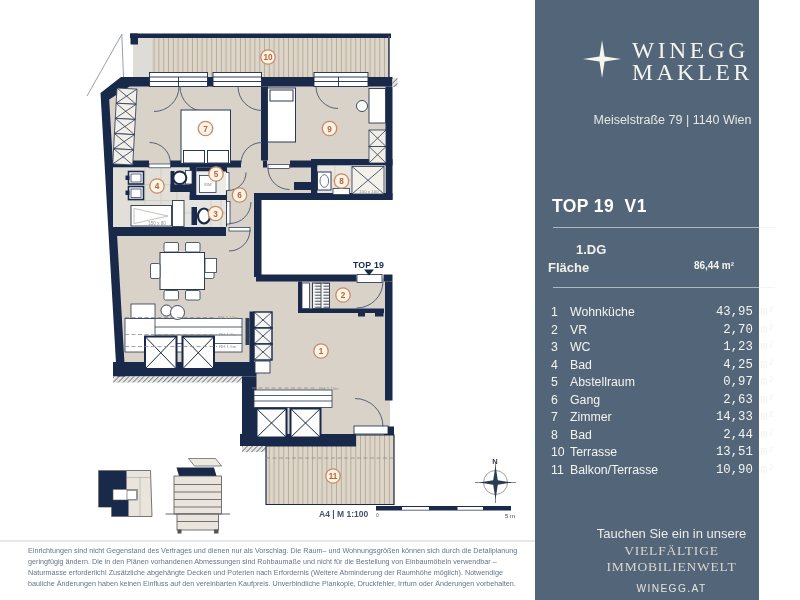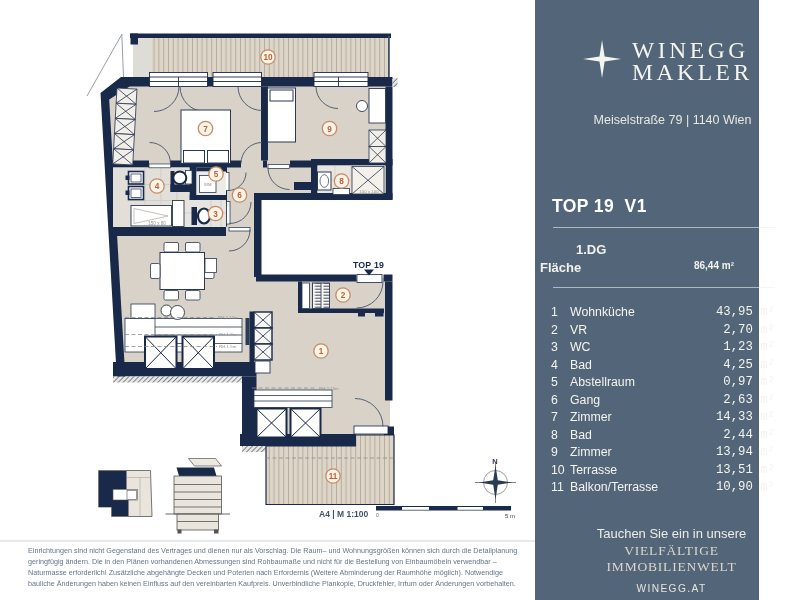--- a/index.html
+++ b/index.html
@@ -548,36 +548,35 @@
   <div class="sb" style="left:97px;top:59px;font-family:'Liberation Serif',serif;font-size:23.5px;letter-spacing:3.6px;color:#f6f4ee;">MAKLER</div>
 
   <div class="sb ctr" style="top:112.5px;left:5px;font-size:12.5px;color:#e9e7e0;">Meiselstraße 79 | 1140 Wien</div>
 
   <div class="sb" style="left:17px;top:196px;font-size:17.5px;font-weight:bold;color:#ffffff;letter-spacing:0.4px;">TOP 19&nbsp;&nbsp;V1</div>
 
   <div class="hr" style="top:227px;"></div>
 
   <div class="sb" style="left:17px;top:242px;font-size:13px;font-weight:bold;margin-left:24px;">1.DG</div>
 
-  <div class="sb" style="left:5px;top:260px;font-size:13px;font-weight:bold;text-align:center;">Fläche</div>
+  <div class="sb" style="left:13px;top:260px;font-size:13px;font-weight:bold;text-align:center;">Fläche</div>
 
   <div class="sb" style="right:25px;top:260px;font-size:10px;font-weight:bold;">86,44 m²</div>
 
   <div class="hr" style="top:287px;"></div>
 
   <div class="rooms">
     <div class="row"><span class="rn">1</span>Wohnküche<span class="rv">43,95 m²</span></div>
     <div class="row"><span class="rn">2</span>VR<span class="rv">2,70 m²</span></div>
     <div class="row"><span class="rn">3</span>WC<span class="rv">1,23 m²</span></div>
     <div class="row"><span class="rn">4</span>Bad<span class="rv">4,25 m²</span></div>
     <div class="row"><span class="rn">5</span>Abstellraum<span class="rv">0,97 m²</span></div>
     <div class="row"><span class="rn">6</span>Gang<span class="rv">2,63 m²</span></div>
     <div class="row"><span class="rn">7</span>Zimmer<span class="rv">14,33 m²</span></div>
     <div class="row"><span class="rn">8</span>Bad<span class="rv">2,44 m²</span></div>
-    <div class="row"><span class="rn">9</span>Zimmer<span class="rv">13,94 m²</span></div>
     <div class="row"><span class="rn">10</span>Terrasse<span class="rv">13,51 m²</span></div>
     <div class="row"><span class="rn">11</span>Balkon/Terrasse<span class="rv">10,90 m²</span></div>
   </div>
 
   <div class="sb ctr" style="top:526px;left:4px;font-size:13px;color:#edebe5;">Tauchen Sie ein in unsere</div>
 
   <div class="sb ctr" style="top:543px;left:4px;font-family:'Liberation Serif',serif;font-size:13.5px;letter-spacing:0.8px;color:#dbd6cb;">VIELFÄLTIGE</div>
 
   <div class="sb ctr" style="top:559px;left:4px;font-family:'Liberation Serif',serif;font-size:13.5px;letter-spacing:0.8px;color:#dbd6cb;">IMMOBILIENWELT</div>
 

